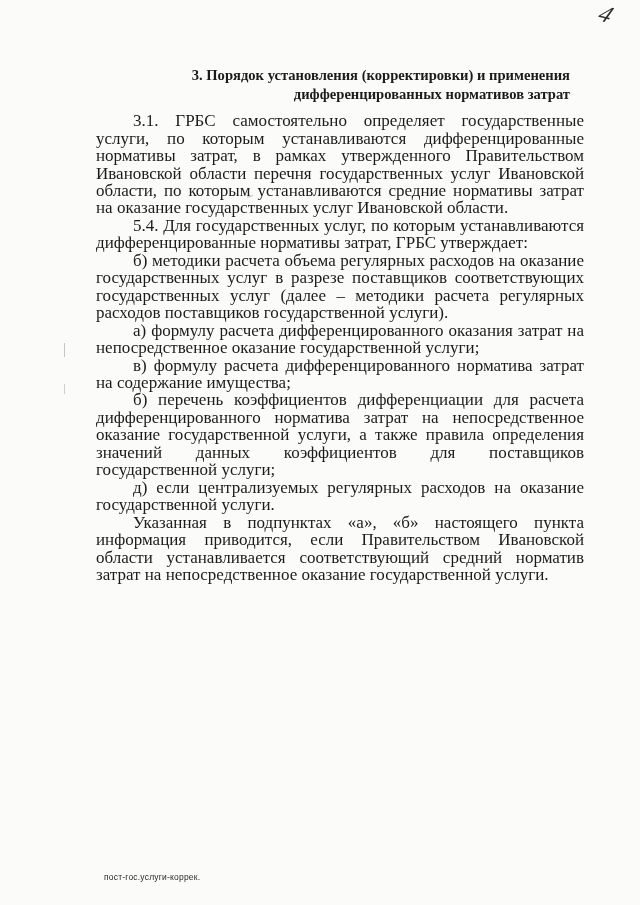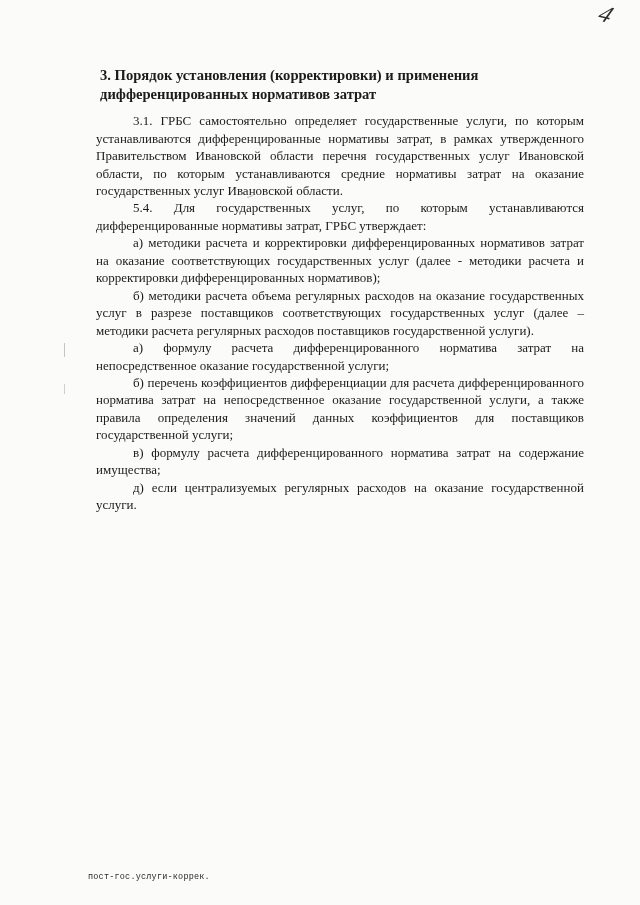--- a/index.html
+++ b/index.html
@@ -28,41 +28,41 @@
     color: #2f2f33;
     transform: rotate(14deg) skewX(-12deg);
     font-weight: 400;
     line-height: 1;
   }
   .doc-title {
     margin: 66px 70px 9px 100px;
     font-size: 14.6px;
     line-height: 18.6px;
     font-weight: bold;
-    text-align: left;
+    text-align: right;
   }
   .doc-body {
     margin: 0 56px 18px 96px;
-    font-size: 13px;
+    font-size: 17px;
     line-height: 17.45px;
     text-align: justify;
   }
   .doc-body p {
     margin: 0;
     padding: 0;
     text-indent: 37px;
   }
   .footer-note {
     position: absolute;
-    left: 88px;
+    left: 104px;
     bottom: 23px;
     font-size: 8.5px;
     letter-spacing: 0.2px;
     color: #2a2a2a;
-    font-family: Liberation Mono, monospace;
+    font-family: Liberation Sans, sans-serif;
   }
   .scan-artifact {
     position: absolute;
     background: #9a9a94;
   }
   .artifact-tick-1 {
     left: 64px;
     top: 343px;
     width: 1px;
     height: 14px;
@@ -93,23 +93,23 @@
   <div class="scan-artifact artifact-tick-2"></div>
   <div class="scan-artifact artifact-speck-1"></div>
 
   <div class="handwritten-mark">4</div>
 
   <h1 class="doc-title">3. Порядок установления (корректировки) и применения дифференцированных нормативов затрат</h1>
 
   <div class="doc-body">
     <p>3.1. ГРБС самостоятельно определяет государственные услуги, по которым устанавливаются дифференцированные нормативы затрат, в рамках утвержденного Правительством Ивановской области перечня государственных услуг Ивановской области, по которым устанавливаются средние нормативы затрат на оказание государственных услуг Ивановской области.</p>
     <p>5.4. Для государственных услуг, по которым устанавливаются дифференцированные нормативы затрат, ГРБС утверждает:</p>
-    <p>а) методики расчета и корректировки дифференцированных нормативов затрат на оказание соответствующих государственных услуг (далее - методики расчета и корректировки дифференцированных нормативов);</p>
     <p>б) методики расчета объема регулярных расходов на оказание государственных услуг в разрезе поставщиков соответствующих государственных услуг (далее – методики расчета регулярных расходов поставщиков государственной услуги).</p>
-    <p>а) формулу расчета дифференцированного норматива затрат на непосредственное оказание государственной услуги;</p>
+    <p>а) формулу расчета дифференцированного оказания затрат на непосредственное оказание государственной услуги;</p>
+    <p>в) формулу расчета дифференцированного норматива затрат на содержание имущества;</p>
     <p>б) перечень коэффициентов дифференциации для расчета дифференцированного норматива затрат на непосредственное оказание государственной услуги, а также правила определения значений данных коэффициентов для поставщиков государственной услуги;</p>
-    <p>в) формулу расчета дифференцированного норматива затрат на содержание имущества;</p>
     <p>д) если централизуемых регулярных расходов на оказание государственной услуги.</p>
+    <p>Указанная в подпунктах «а», «б» настоящего пункта информация приводится, если Правительством Ивановской области устанавливается соответствующий средний норматив затрат на непосредственное оказание государственной услуги.</p>
   </div>
 
   <div class="footer-note">пост-гос.услуги-коррек.</div>
 
 </div>
 
 </body></html>

